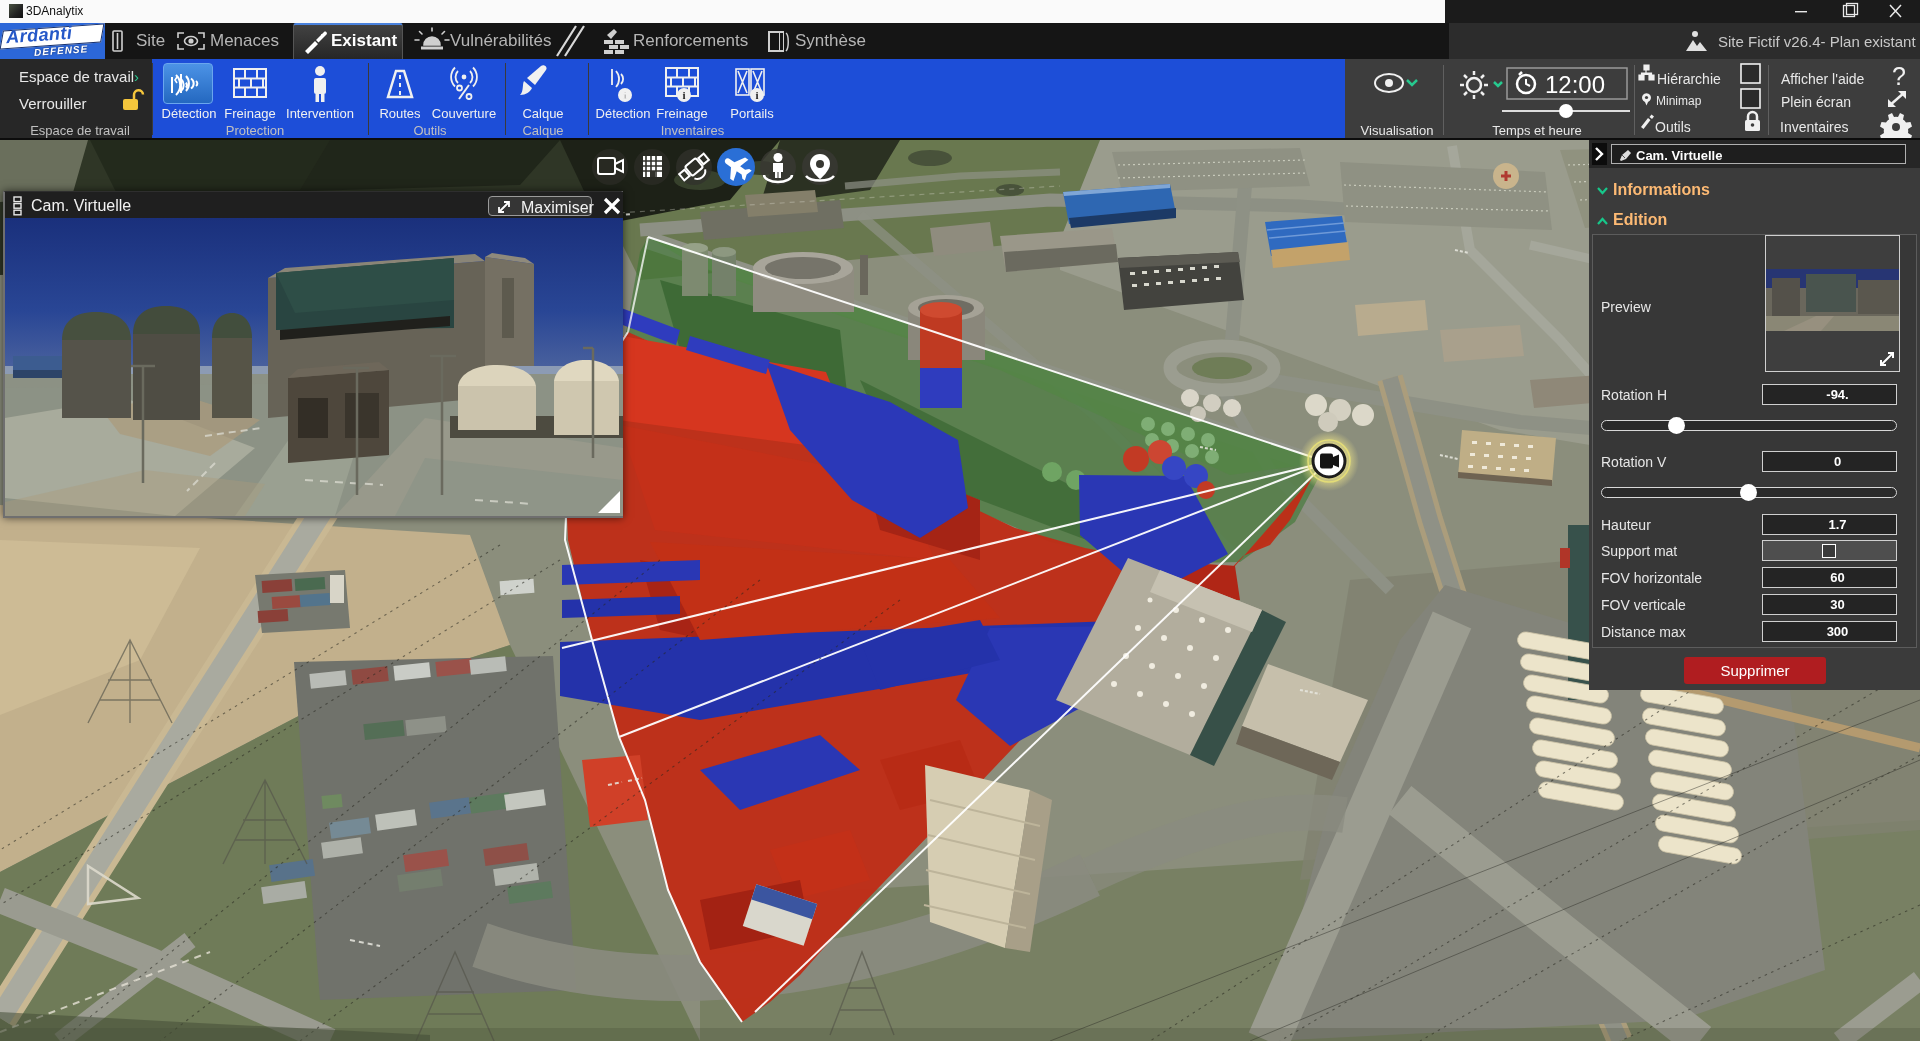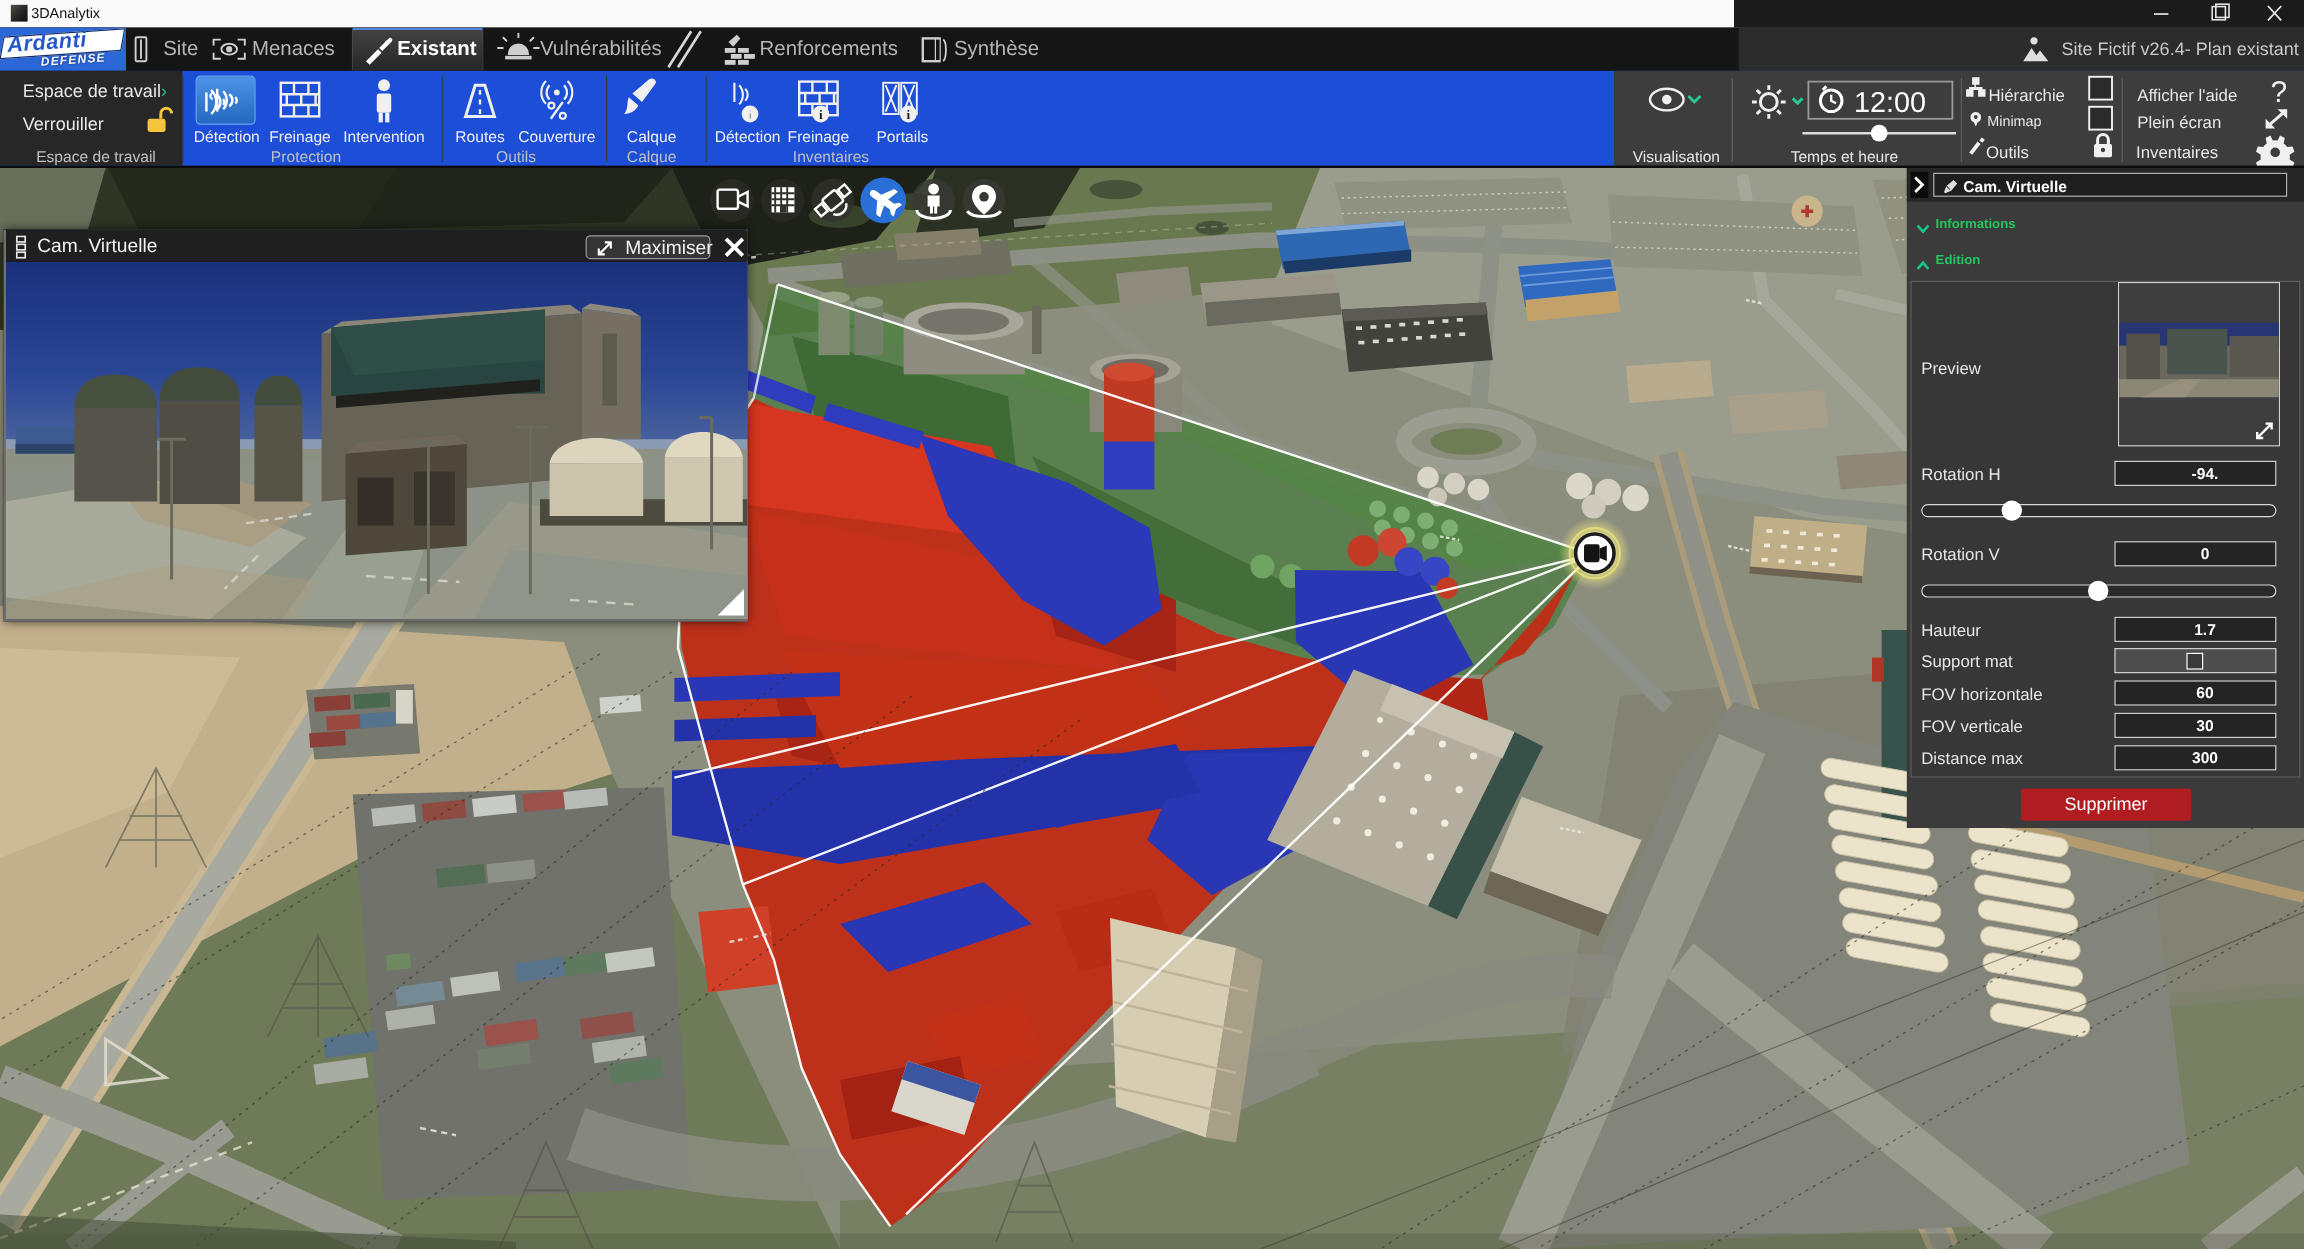--- a/index.html
+++ b/index.html
@@ -44,21 +44,21 @@
   #camtitle .txt { position:absolute; left:26px; top:5px; font-size:16px; color:#f2f2f2; }
   #maxbtn { position:absolute; left:483px; top:4px; width:104px; height:20px; border:1px solid #9a9a9a;
     border-radius:4px; background:rgba(120,120,120,.25); color:#e8e8e8; font-size:13px; }
   #maxbtn .txt { position:absolute; left:32px; top:2px; }
   #panel { position:absolute; left:1589px; top:140px; width:331px; height:550px; background:#3b3b3b; }
   #panel .hdr { position:absolute; left:0; top:0; width:331px; height:28px; background:#262626; }
   #expbtn { position:absolute; left:3px; top:3px; width:15px; height:22px; background:#0c0c0c; }
   #nameinput { position:absolute; left:22px; top:4px; width:295px; height:20px; background:#1e1e1e;
     border:1px solid #b0b0b0; }
   #nameinput .txt { position:absolute; left:24px; top:3px; font-size:13px; font-weight:bold; color:#fff; }
-  .sechdr { position:absolute; left:24px; font-size:11px; font-weight:bold; color:#22c55e; }
+  .sechdr { position:absolute; left:24px; font-size:16px; font-weight:bold; color:#fdba74; }
   #editbox { position:absolute; left:3px; top:94px; width:325px; height:414px;
     background:#373737; border:1px solid #5c5c5c; }
   .plabel { position:absolute; left:12px; font-size:14px; color:#e6e6e6; }
   .pinput { position:absolute; left:173px; width:135px; height:21px; background:#242424;
     border:1px solid #cfcfcf; color:#fff; font-size:13px; font-weight:bold; text-align:center;
     line-height:19px;padding-left:16px; }
   .ptrack { position:absolute; left:12px; width:296px; height:11px; border:1px solid #d8d8d8;
     border-radius:6px; background:#2a2a2a; }
   .pknob { position:absolute; width:17px; height:17px; border-radius:50%; background:#fff; }
   #suppr { position:absolute; left:95px; top:517px; width:142px; height:27px; background:#b01d20;

